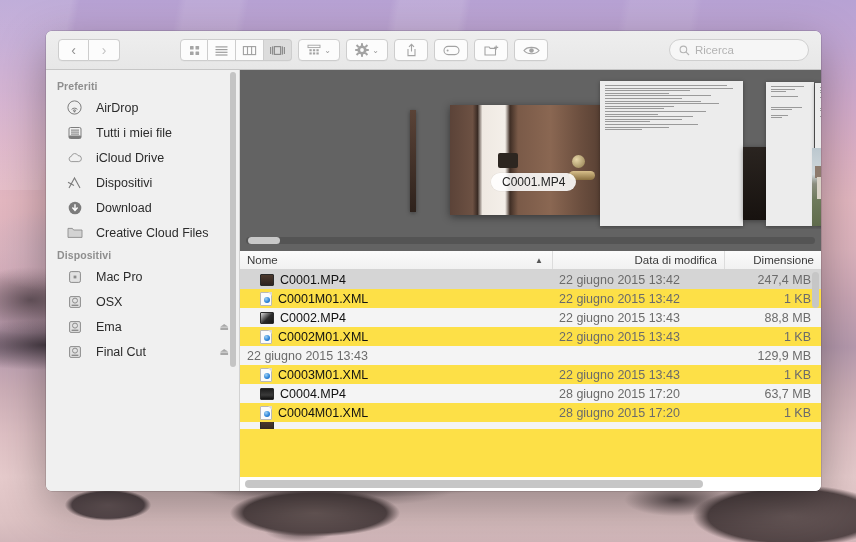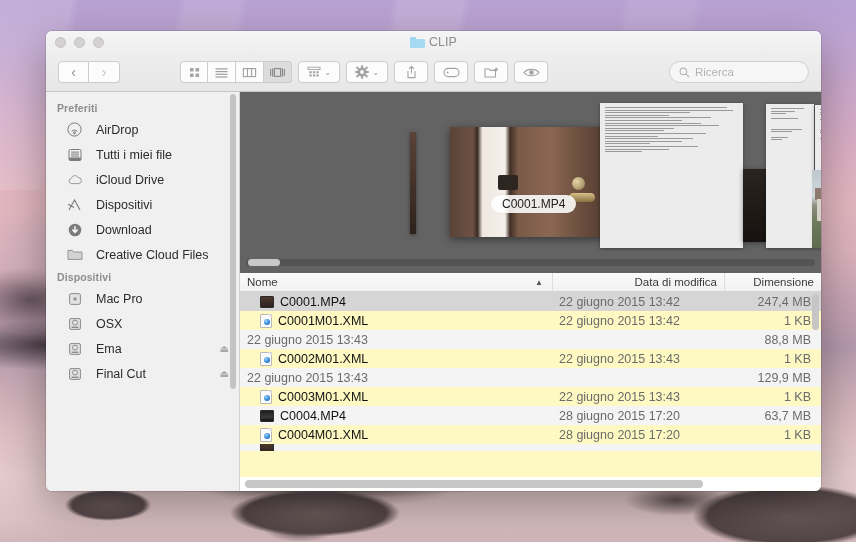--- a/index.html
+++ b/index.html
@@ -199,21 +199,21 @@
     position: absolute; left: 6px; right: 6px; bottom: 7px; height: 7px;
     background: #545454; border-radius: 4px;
   }
   .cf-thumb {
     position: absolute; left: 2px; top: 0;
     width: 32px; height: 7px;
     background: #c8c8c8; border-radius: 4px;
   }
 
   
-  .filelist { flex: 1; min-height: 0; background: #fef9c3; position: relative; overflow: hidden; }
+  .filelist { flex: 1; min-height: 0; background: #fde047; position: relative; overflow: hidden; }
   .colhead {
     height: 19px; display: flex;
     background: linear-gradient(180deg,#fbfbfb 0%,#f1f1f1 100%);
     border-bottom: 1px solid #d4d4d4;
     font-size: 11.5px; color: #3a3a3a;
     align-items: center;
   }
   .ch { display: flex; align-items: center; height: 100%; padding: 0 7px; position: relative; }
   .ch + .ch { border-left: 1px solid #dcdcdc; }
   .ch.name { width: 312px; flex: none; justify-content: space-between; }
@@ -267,31 +267,20 @@
 
   svg { display: block; }
 </style>
 </head>
 <body>
 
 <div id="desktop"></div>
 
 <div id="finder">
 
-  <div class="titlebar">
-    <div class="lights">
-      <div class="light"></div>
-      <div class="light"></div>
-      <div class="light"></div>
-    </div>
-    <div class="title">
-      <span class="folder-ico"></span>
-      <span>CLIP</span>
-    </div>
-  </div>
 
   <div class="toolbar">
 
     <div class="navgroup">
       <div class="btn">
         <span class="chev">‹</span>
       </div>
       <div class="btn">
         <span class="chev dim">›</span>
       </div>
@@ -642,20 +631,24 @@
           <div class="row">
             <span class="cell name">
               <span class="fico xml"></span>
               <span>C0001M01.XML</span>
             </span>
             <span class="cell date">22 giugno 2015 13:42</span>
             <span class="cell size">1 KB</span>
           </div>
 
           <div class="row alt">
+            <span class="cell name">
+              <span class="fico mp4 b"></span>
+              <span>C0002.MP4</span>
+            </span>
             <span class="cell date">22 giugno 2015 13:43</span>
             <span class="cell size">88,8 MB</span>
           </div>
 
           <div class="row">
             <span class="cell name">
               <span class="fico xml"></span>
               <span>C0002M01.XML</span>
             </span>
             <span class="cell date">22 giugno 2015 13:43</span>

